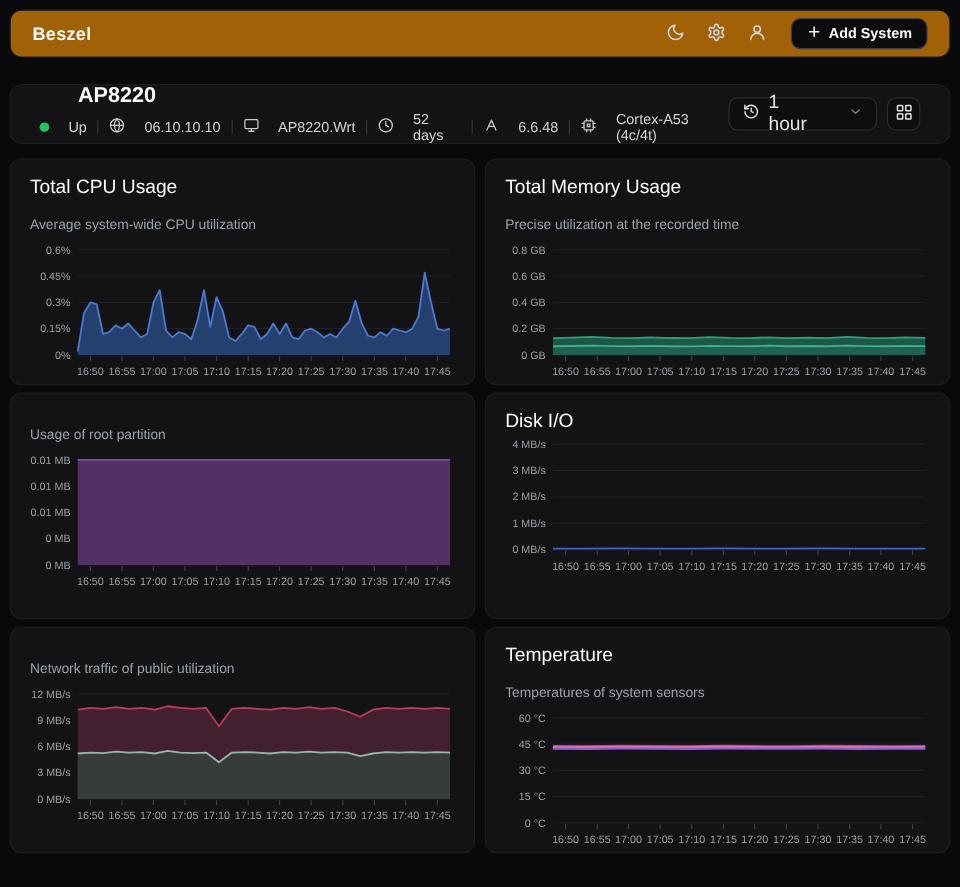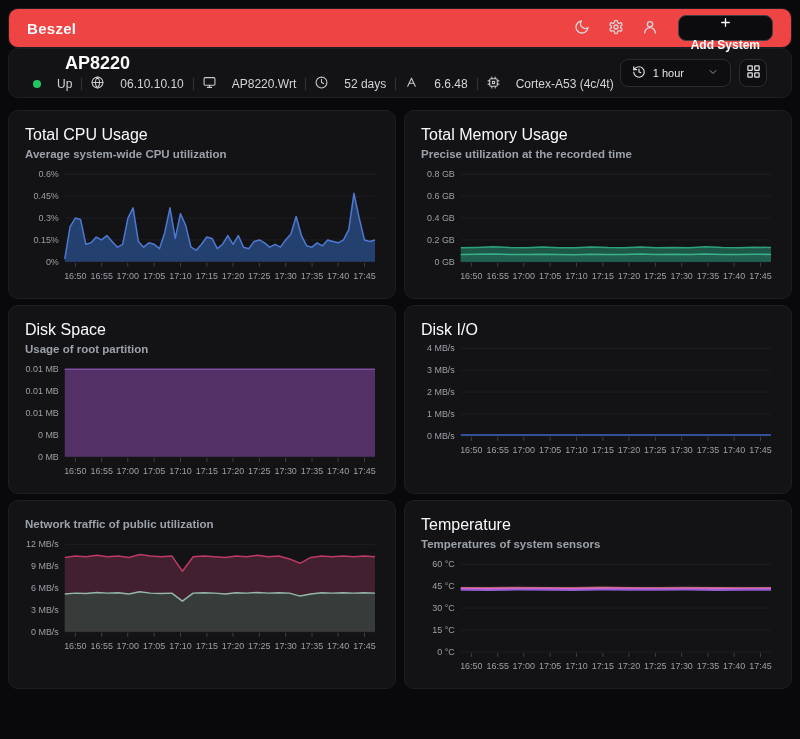--- a/index.html
+++ b/index.html
@@ -1,54 +1,54 @@
 <!DOCTYPE html>
 <html><head>
 <meta charset="utf-8">
 <style>
   * { margin:0; padding:0; box-sizing:border-box; }
   html,body { width:800px; height:739px; background:#09090b; overflow:hidden;
     font-family:"Liberation Sans", sans-serif; color:#e4e4e7; }
   .page { padding:8px; }
 
   
-  .nav { height:40px; background:#ef4444; border:1px solid #1e1e22; border-radius:10px;
-    display:flex; align-items:center; padding:0 18px; margin-bottom:0; }
+  .nav { height:40px; background:#a16207; border:1px solid #1e1e22; border-radius:10px;
+    display:flex; align-items:center; padding:0 18px; margin-bottom:22px; }
   .brand { font-size:15px; font-weight:800; color:#fafafa; letter-spacing:.3px; }
   .nav-right { margin-left:auto; display:flex; align-items:center; gap:6px; }
   .icon-btn { width:28px; height:28px; border:none; background:transparent; color:#d4d4d8;
     display:flex; align-items:center; justify-content:center; border-radius:6px; cursor:pointer; }
   .add-btn { height:26px; display:flex; align-items:center; gap:6px; padding:0 12px; margin-left:8px;
     background:#0c0c0e; border:1px solid #3f3f46; border-radius:8px; color:#fafafa;
-    font-size:12px; font-weight:600; cursor:pointer;flex-direction:column; }
+    font-size:12px; font-weight:600; cursor:pointer; }
 
   
   .syscard { height:50px; background:#131316; border:1px solid #1e1e22; border-radius:10px;
     display:flex; align-items:center; padding:6px 24px; margin-bottom:12px; }
   .sysinfo { display:flex; flex-direction:column; gap:3px; }
   .sysname { font-size:18px; font-weight:700; color:#fafafa; line-height:1.1;margin-left:32px; }
   .meta-row { display:flex; align-items:center; gap:9px; font-size:12px; color:#d4d4d8; }
   .meta-item { display:flex; align-items:center; gap:16px; }
   .meta-item svg { color:#c8c8cd; }
   .sep { width:1px; height:12px; background:#34343a; }
   .dot { width:8px; height:8px; border-radius:50%; background:#22c55e; }
   .sys-actions { margin-left:auto; display:flex; align-items:center; gap:8px; }
   .range-select { height:28px; display:flex; align-items:center; gap:7px; padding:0 11px;
-    background:#0e0e10; border:1px solid #2b2b31; border-radius:8px; font-size:11px;
+    background:#0e0e10; border:1px solid #2b2b31; border-radius:8px; font-size:16px;
     color:#e4e4e7; cursor:pointer; }
   .range-select .chev { margin-left:16px; color:#8f8f98; }
   .sq-btn { width:28px; height:28px; display:flex; align-items:center; justify-content:center;
     background:#0e0e10; border:1px solid #2b2b31; border-radius:8px; color:#e4e4e7; cursor:pointer; }
 
   
   .grid { display:grid; grid-template-columns:1fr 1fr; gap:6px 8px; }
   .card { background:#131316; border:1px solid #1e1e22; border-radius:10px;
     padding:14px 16px 8px 16px; height:189px; }
   .card h3 { font-size:16px; font-weight:400; color:#fafafa; line-height:1.25; }
-  .card .sub { font-size:11.5px; color:#9ca1aa; margin-top:3px; margin-bottom:6px;font-weight:bold; }
+  .card .sub { font-size:11.5px; color:#9ca1aa; margin-top:15px; margin-bottom:6px; }
   svg.chart { display:block; width:100%; height:122px; }
   svg.chart text { font-family:"Liberation Sans", sans-serif; font-size:9px; fill:#9f9fa8; }
 </style>
 </head>
 <body>
 
 <div class="page">
 
   <div class="nav">
     <div class="brand">Beszel</div>
@@ -260,21 +260,20 @@
           <text x="314.872" y="113" text-anchor="middle">17:40</text>
           <line x1="341.392" x2="341.392" y1="97" y2="101" stroke="#3f3f46" stroke-width="1"></line>
           <text x="341.392" y="113" text-anchor="middle">17:45</text>
           <path d="M40.0 81.9L56.4 81.5L72.8 80.8L89.3 81.7L105.7 81.9L122.1 81.2L138.5 81.8L154.9 81.9L171.4 81.0L187.8 81.7L204.2 81.9L220.6 81.2L237.1 81.8L253.5 81.5L269.9 81.9L286.3 80.9L302.7 81.7L319.2 81.9L335.6 81.3L352.0 81.7L352 96L40 96Z" fill="#1d5748" stroke="none"></path>
           <path d="M40.0 81.9L56.4 81.5L72.8 80.8L89.3 81.7L105.7 81.9L122.1 81.2L138.5 81.8L154.9 81.9L171.4 81.0L187.8 81.7L204.2 81.9L220.6 81.2L237.1 81.8L253.5 81.5L269.9 81.9L286.3 80.9L302.7 81.7L319.2 81.9L335.6 81.3L352.0 81.7" fill="none" stroke="#2da27a" stroke-width="1.5" stroke-linejoin="round"></path>
           <path d="M40.0 88.7L56.4 88.5L72.8 88.1L89.3 88.6L105.7 88.7L122.1 88.3L138.5 88.7L154.9 88.8L171.4 88.3L187.8 88.6L204.2 88.7L220.6 88.2L237.1 88.7L253.5 88.5L269.9 88.7L286.3 88.1L302.7 88.6L319.2 88.7L335.6 88.3L352.0 88.6L352 96L40 96Z" fill="#206050" stroke="none"></path>
           <path d="M40.0 88.7L56.4 88.5L72.8 88.1L89.3 88.6L105.7 88.7L122.1 88.3L138.5 88.7L154.9 88.8L171.4 88.3L187.8 88.6L204.2 88.7L220.6 88.2L237.1 88.7L253.5 88.5L269.9 88.7L286.3 88.1L302.7 88.6L319.2 88.7L335.6 88.3L352.0 88.6" fill="none" stroke="#3cb08a" stroke-width="1.5" stroke-linejoin="round"></path>
         </svg>
     </div>
     <div class="card">
-      <h3>Disk Space</h3>
       <p class="sub">Usage of root partition</p>
       <svg class="chart" viewBox="0 0 356 122">
           <line x1="40" x2="352" y1="96" y2="96" stroke="#1e1e23" stroke-width="1"></line>
           <text x="34" y="99" text-anchor="end">0 MB</text>
           <line x1="40" x2="352" y1="74" y2="74" stroke="#1e1e23" stroke-width="1"></line>
           <text x="34" y="77" text-anchor="end">0 MB</text>
           <line x1="40" x2="352" y1="52" y2="52" stroke="#1e1e23" stroke-width="1"></line>
           <text x="34" y="55" text-anchor="end">0.01 MB</text>
           <line x1="40" x2="352" y1="30" y2="30" stroke="#1e1e23" stroke-width="1"></line>
           <text x="34" y="33" text-anchor="end">0.01 MB</text>

